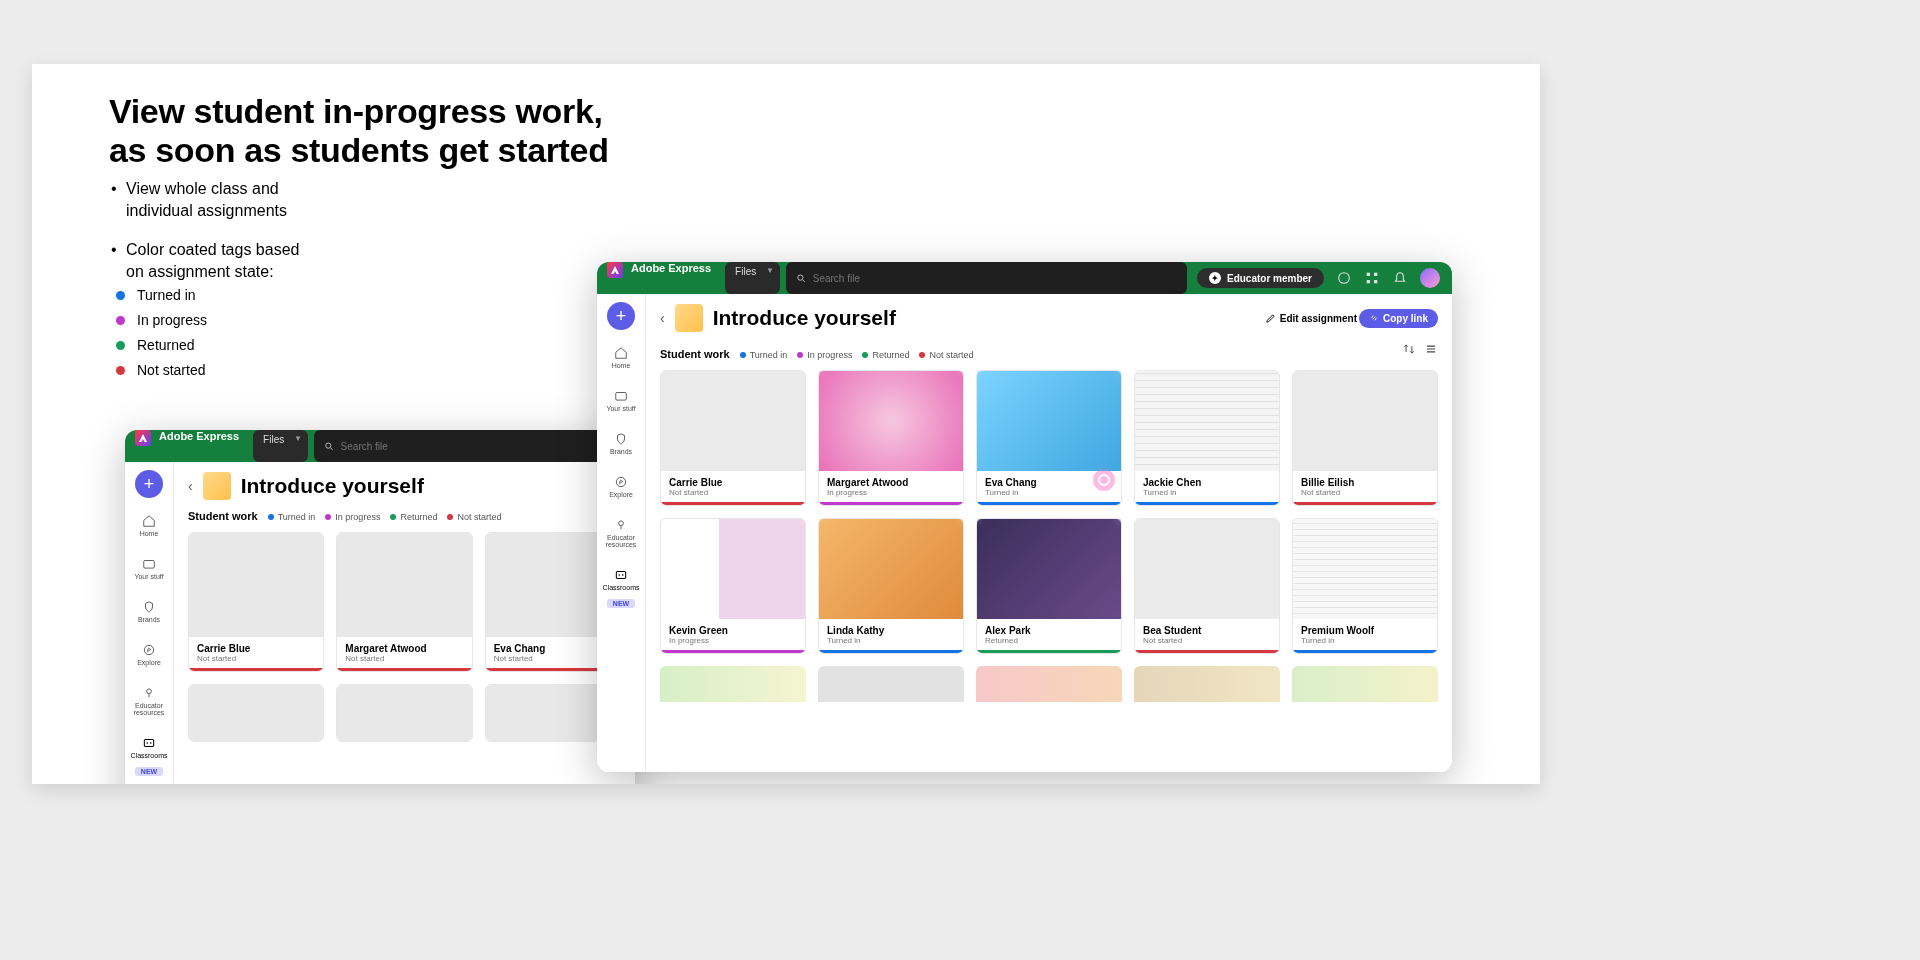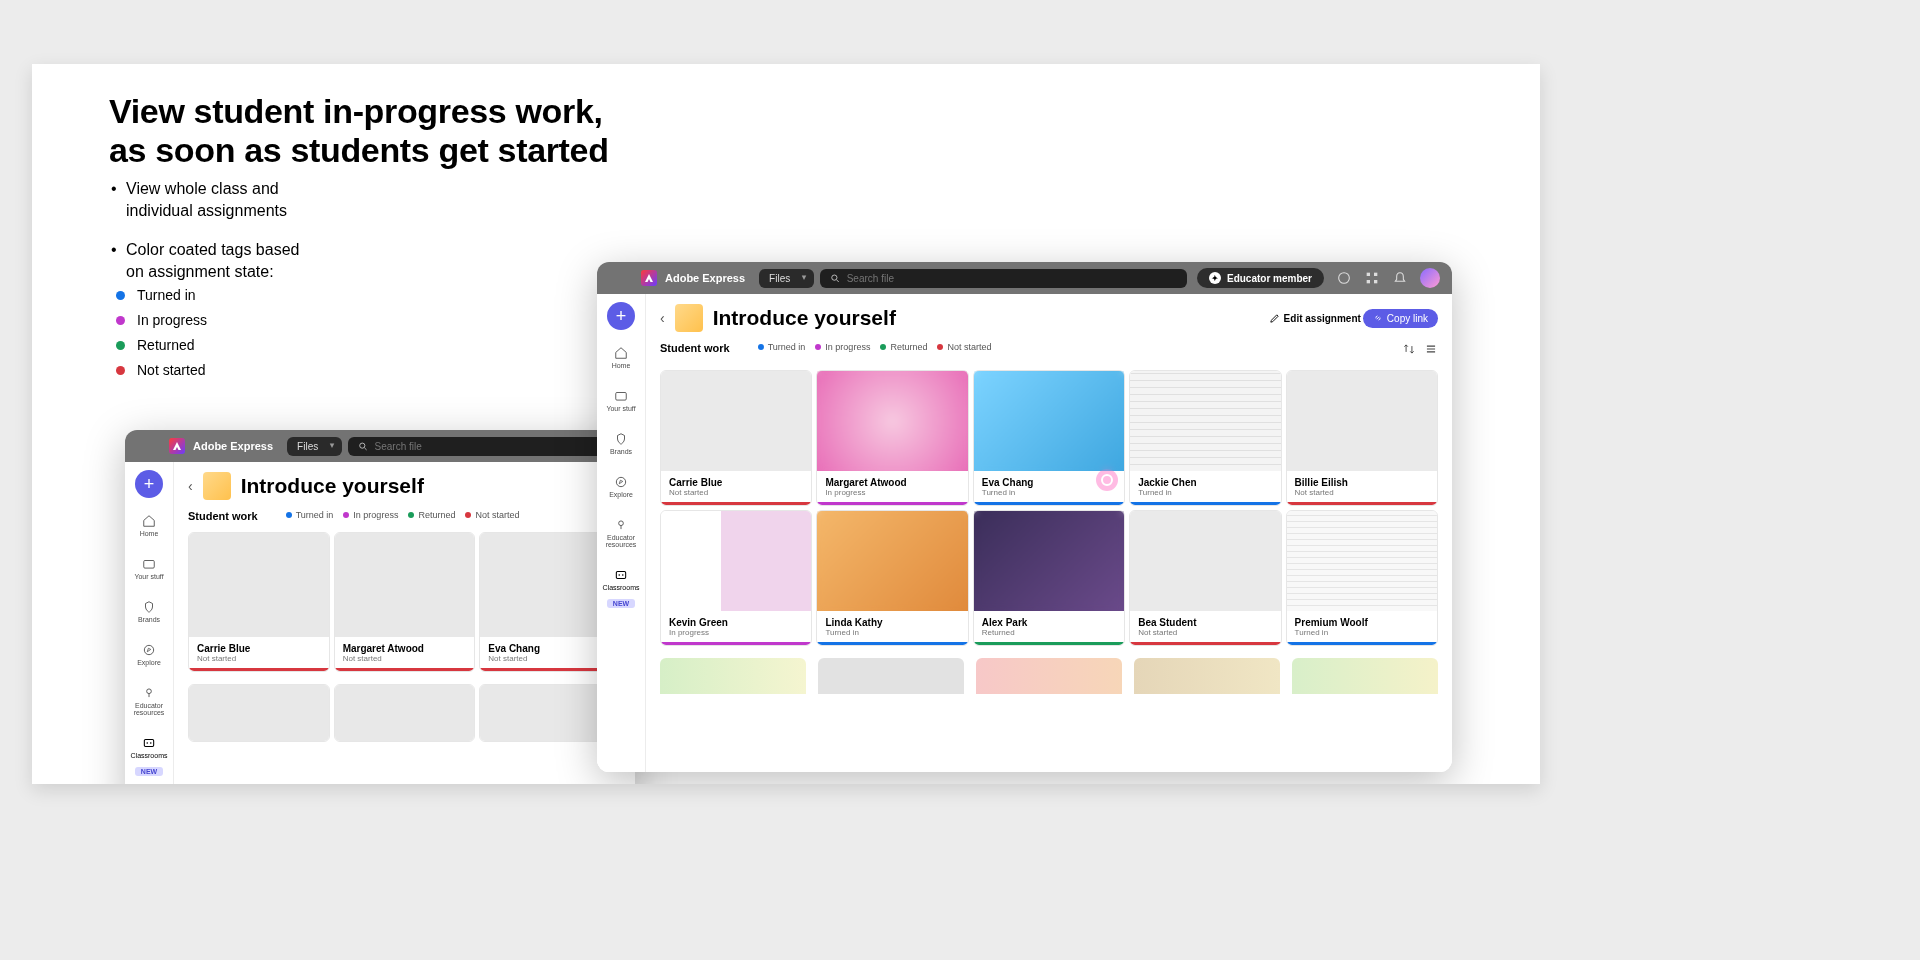--- a/index.html
+++ b/index.html
@@ -16,21 +16,21 @@
 .legend { position:absolute; left:84px; top:223px; font-size:14px; color:#000; }
 .legend .row { display:flex; align-items:center; margin-bottom:9px; }
 .legend .dot { width:9px; height:9px; border-radius:50%; margin-right:12px; }
 .dot.blue{background:#1473e6}.dot.pink{background:#c038cc}.dot.green{background:#1a9c5a}.dot.red{background:#d7373f}
 
 
 .appwin { position:absolute; background:#fff; border-radius:12px; overflow:hidden; box-shadow:0 10px 40px rgba(0,0,0,.25); }
 .appwin.small { left:93px; top:366px; width:510px; height:382px; }
 .appwin.large { left:565px; top:198px; width:855px; height:510px; }
 
-.topbar { background:#737373; height:32px; display:flex; align-items:center; color:#fff; font-size:11px;padding-left:34px; }
+.topbar { background:#15803d; height:32px; display:flex; color:#fff; font-size:11px; }
 .logo-a { width:16px; height:16px; margin-left:10px; border-radius:3px; background:linear-gradient(135deg,#ff3b3b,#6b3bff); display:flex; align-items:center; justify-content:center; }
 .logo-a svg{width:10px;height:10px}
 .brand { margin-left:8px; font-weight:700; }
 .files-dd { margin-left:14px; background:#2a2a2a; border-radius:6px; padding:4px 24px 4px 10px; position:relative; font-size:10px; color:#ddd; }
 .files-dd::after{content:"▾";position:absolute;right:8px;top:3px;font-size:9px;color:#999}
 .searchbox { margin-left:6px; flex:1; display:flex; align-items:center; background:#1f1f1f; border-radius:6px; padding:4px 10px; margin-right:10px; max-width:410px; }
 .searchbox svg{width:11px;height:11px;margin-right:6px}
 .searchbox input{background:transparent;border:none;outline:none;color:#ccc;font-size:10px;width:100%}
 .tb-right{display:flex;align-items:center;gap:12px;margin-right:12px}
 .premium-pill{background:#2d2d2d;border-radius:16px;padding:4px 12px;display:flex;align-items:center;gap:6px;font-size:10px;font-weight:600}
@@ -46,31 +46,31 @@
 .sidenav .item.active{color:#000}
 .sidenav .new-badge{background:#d7d7ff;color:#4646d1;font-size:7px;font-weight:700;padding:1px 6px;border-radius:3px;margin-top:-8px}
 
 .main { flex:1; padding:10px 14px; overflow:hidden; }
 .crumb-row{display:flex;align-items:center;gap:10px;margin-bottom:8px}
 .back-car{font-size:14px;color:#555}
 .assign-ico{width:28px;height:28px;border-radius:4px;background:linear-gradient(135deg,#ffd98a,#ffc14d);display:flex;align-items:center;justify-content:center}
 .assign-title{font-size:21px;font-weight:800;color:#000;flex:1}
 .title-actions{display:flex;align-items:center;gap:2px}
 .edit-link{display:flex;align-items:center;gap:4px;font-size:10px;font-weight:700;color:#000}
-.copy-btn{background:#5c5ce6;color:#fff;border-radius:14px;padding:4px 10px;font-size:10px;font-weight:400;display:flex;align-items:center;gap:4px}
-
-.sw-row{display:flex;align-items:flex-start;gap:28px;margin-top:10px}
+.copy-btn{background:#5c5ce6;color:#fff;border-radius:14px;padding:4px 10px;font-size:10px;font-weight:700;display:flex;align-items:center;gap:4px}
+
+.sw-row{display:flex;align-items:flex-end;gap:10px;margin-top:10px}
 .sw-label{font-size:11px;font-weight:800}
 .sw-leg{display:flex;align-items:center;gap:10px;font-size:9px;color:#555}
 .sw-leg span{display:flex;align-items:center;gap:4px}
 .sw-leg .d{width:6px;height:6px;border-radius:50%}
 .sw-tools{margin-left:auto;display:flex;gap:8px;color:#444}
 .sw-tools svg{width:14px;height:14px}
 
-.grid{display:grid;gap:4px;margin-top:10px}
+.grid{display:grid;gap:12px;margin-top:10px}
 .large .grid{grid-template-columns:repeat(5,1fr)}
 .small .grid{grid-template-columns:repeat(3,1fr)}
 .card{border-radius:6px;overflow:hidden;border:1px solid #e6e6e6;background:#fff;display:flex;flex-direction:column}
 .thumb{height:100px;background:#e8e8e8;position:relative;background-size:cover;background-position:center}
 .small .thumb{height:104px}
 .thumb.blur::after{content:"";position:absolute;inset:0;backdrop-filter:blur(3px)}
 .card-meta{padding:6px 8px 5px;border-bottom:3px solid transparent}
 .card-meta .nm{font-size:10px;font-weight:700;color:#000}
 .card-meta .st{font-size:8px;color:#777}
 .c-red{border-bottom-color:#d7373f}

